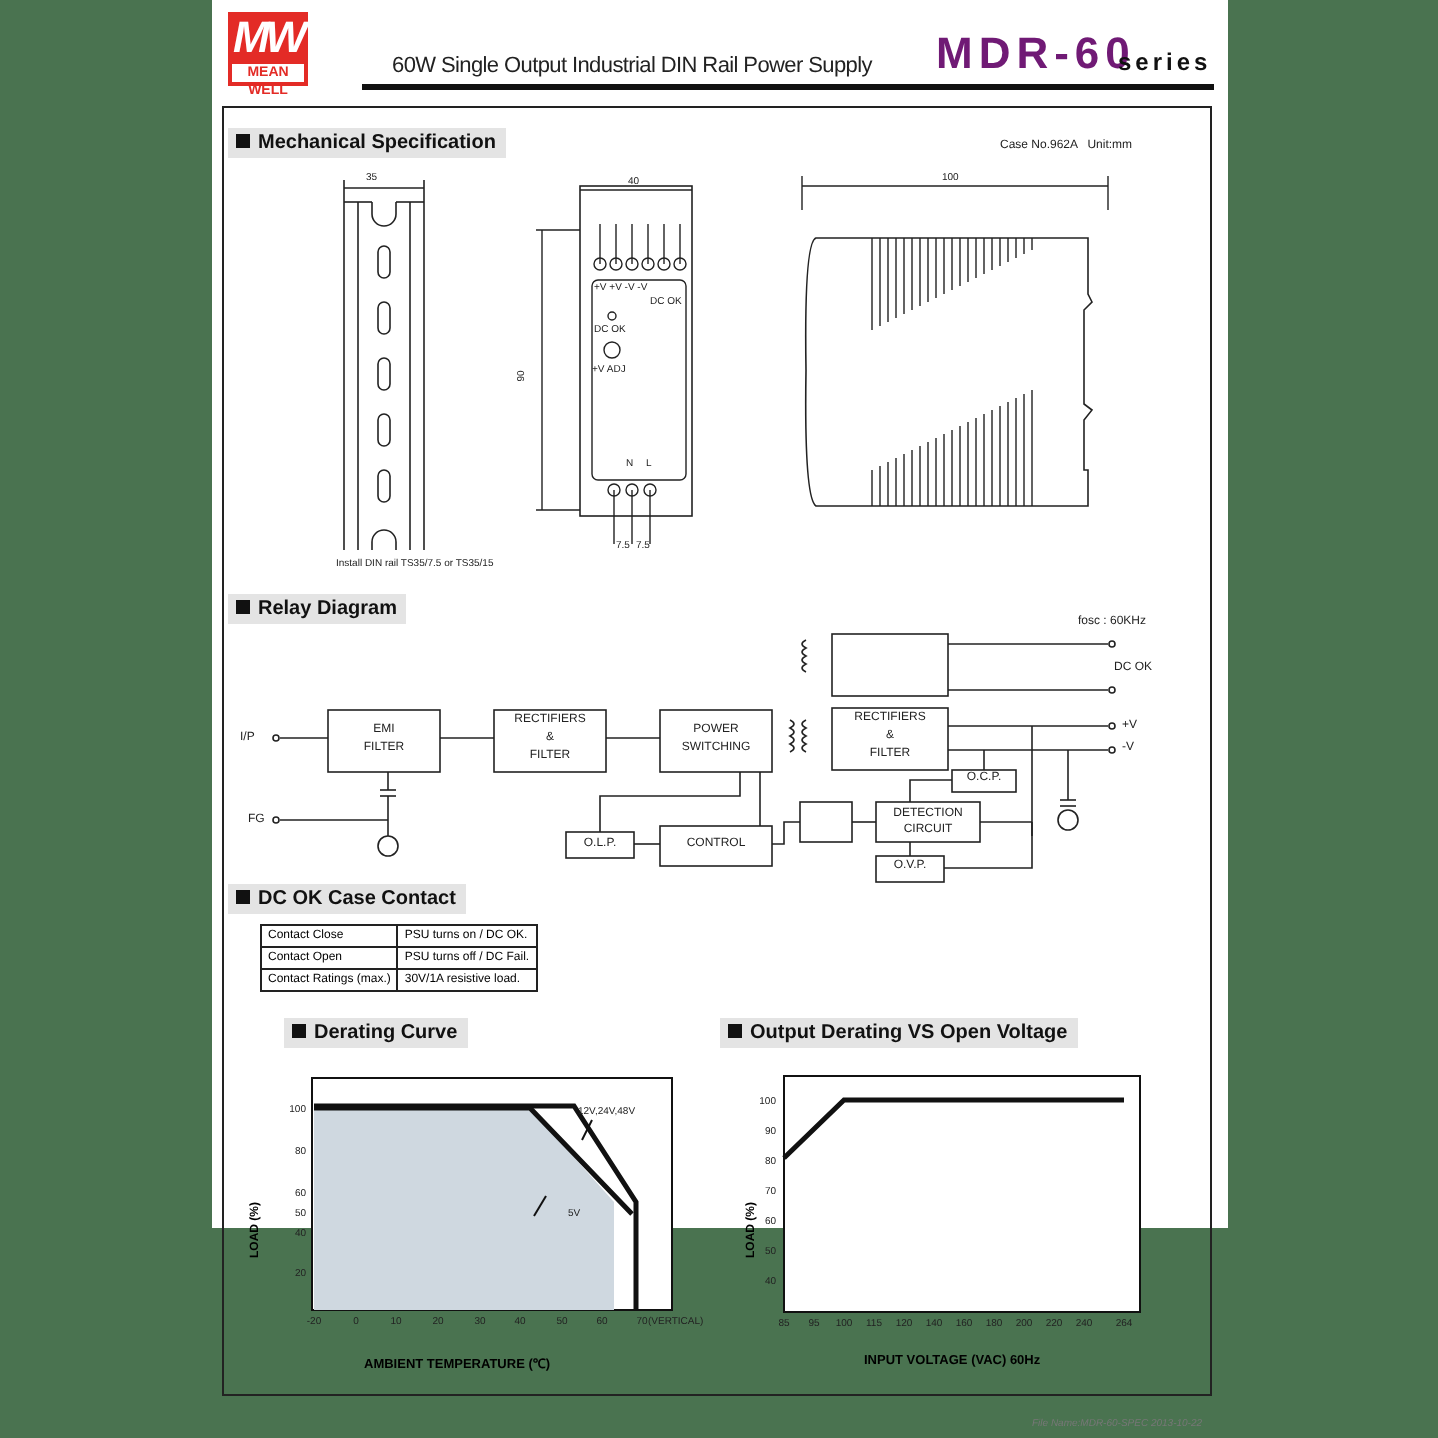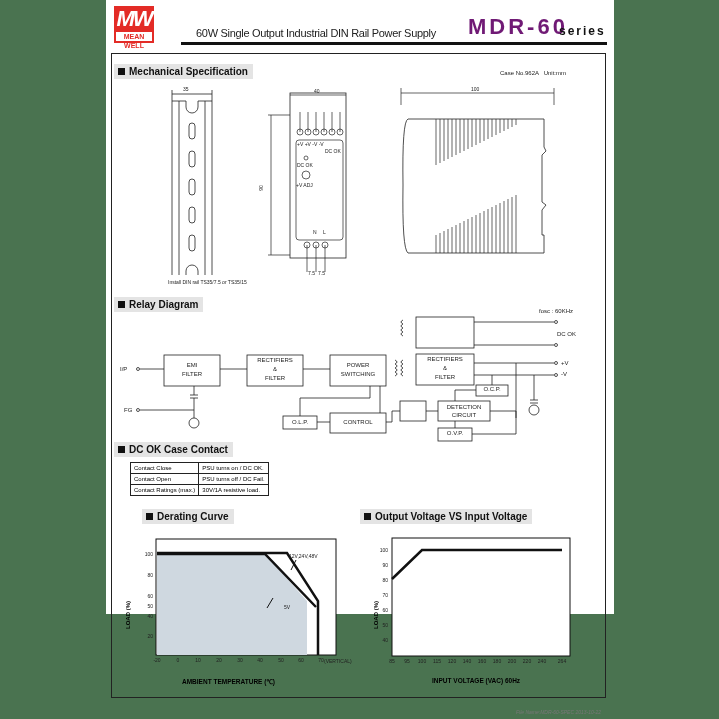--- a/index.html
+++ b/index.html
@@ -250,21 +250,21 @@
         <text x="175" y="127">60</text>
         <text x="195" y="127">70</text>
     </g>
   </svg>
   <div class="abs tiny" style="left:183px;top:553px;">12V,24V,48V</div>
   <div class="abs tiny" style="left:178px;top:604px;">5V</div>
   <div class="abs tiny" style="left:218px;top:658px;">(VERTICAL)</div>
   <div class="abs" style="left:8px;top:612px;font-size:6px;font-weight:bold;transform:rotate(-90deg);">LOAD (%)</div>
   <div class="abs" style="left:76px;top:677px;font-size:6.5px;font-weight:bold;">AMBIENT TEMPERATURE (℃)</div>
 
-  <div class="sec-title" style="left:254px;top:509px;"><span class="sq"></span><span>Output Voltage VS Input Voltage</span></div>
+  <div class="sec-title" style="left:254px;top:509px;"><span class="sq"></span><span>Output Derating VS Open Voltage</span></div>
   <svg class="abs" style="left:268px;top:535px;" width="220" height="130">
     <rect x="18" y="3" width="178" height="118" fill="#fff" stroke="#111" stroke-width="1"></rect>
     <polyline points="18,44 48,15 188,15" fill="none" stroke="#111" stroke-width="2.5"></polyline>
     <g font-size="5" fill="#222" text-anchor="end">
       <text x="14" y="17">100</text>
         <text x="14" y="32">90</text>
         <text x="14" y="47">80</text>
         <text x="14" y="62">70</text>
         <text x="14" y="77">60</text>
         <text x="14" y="92">50</text>

